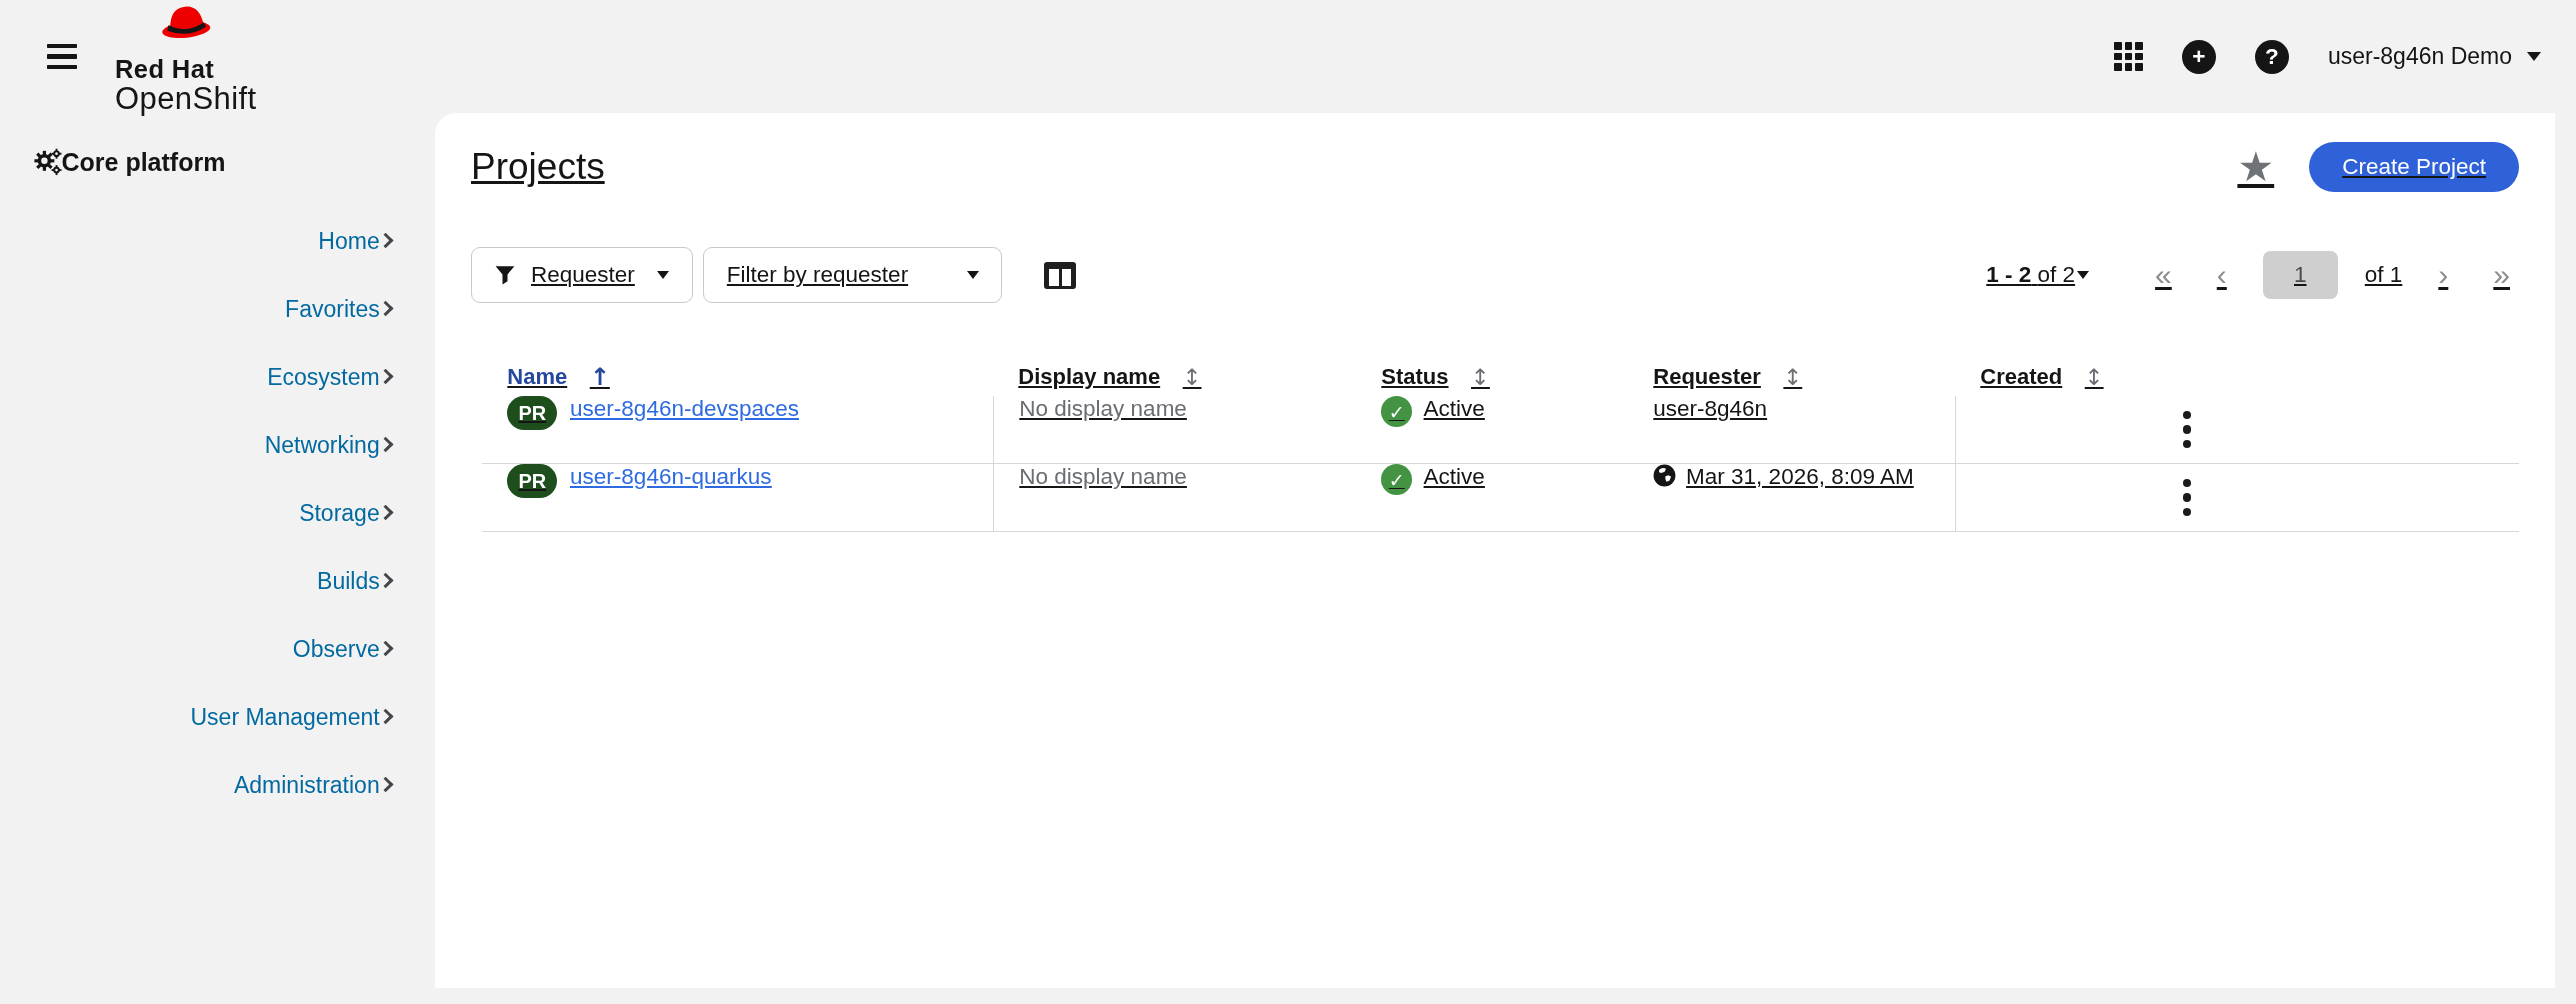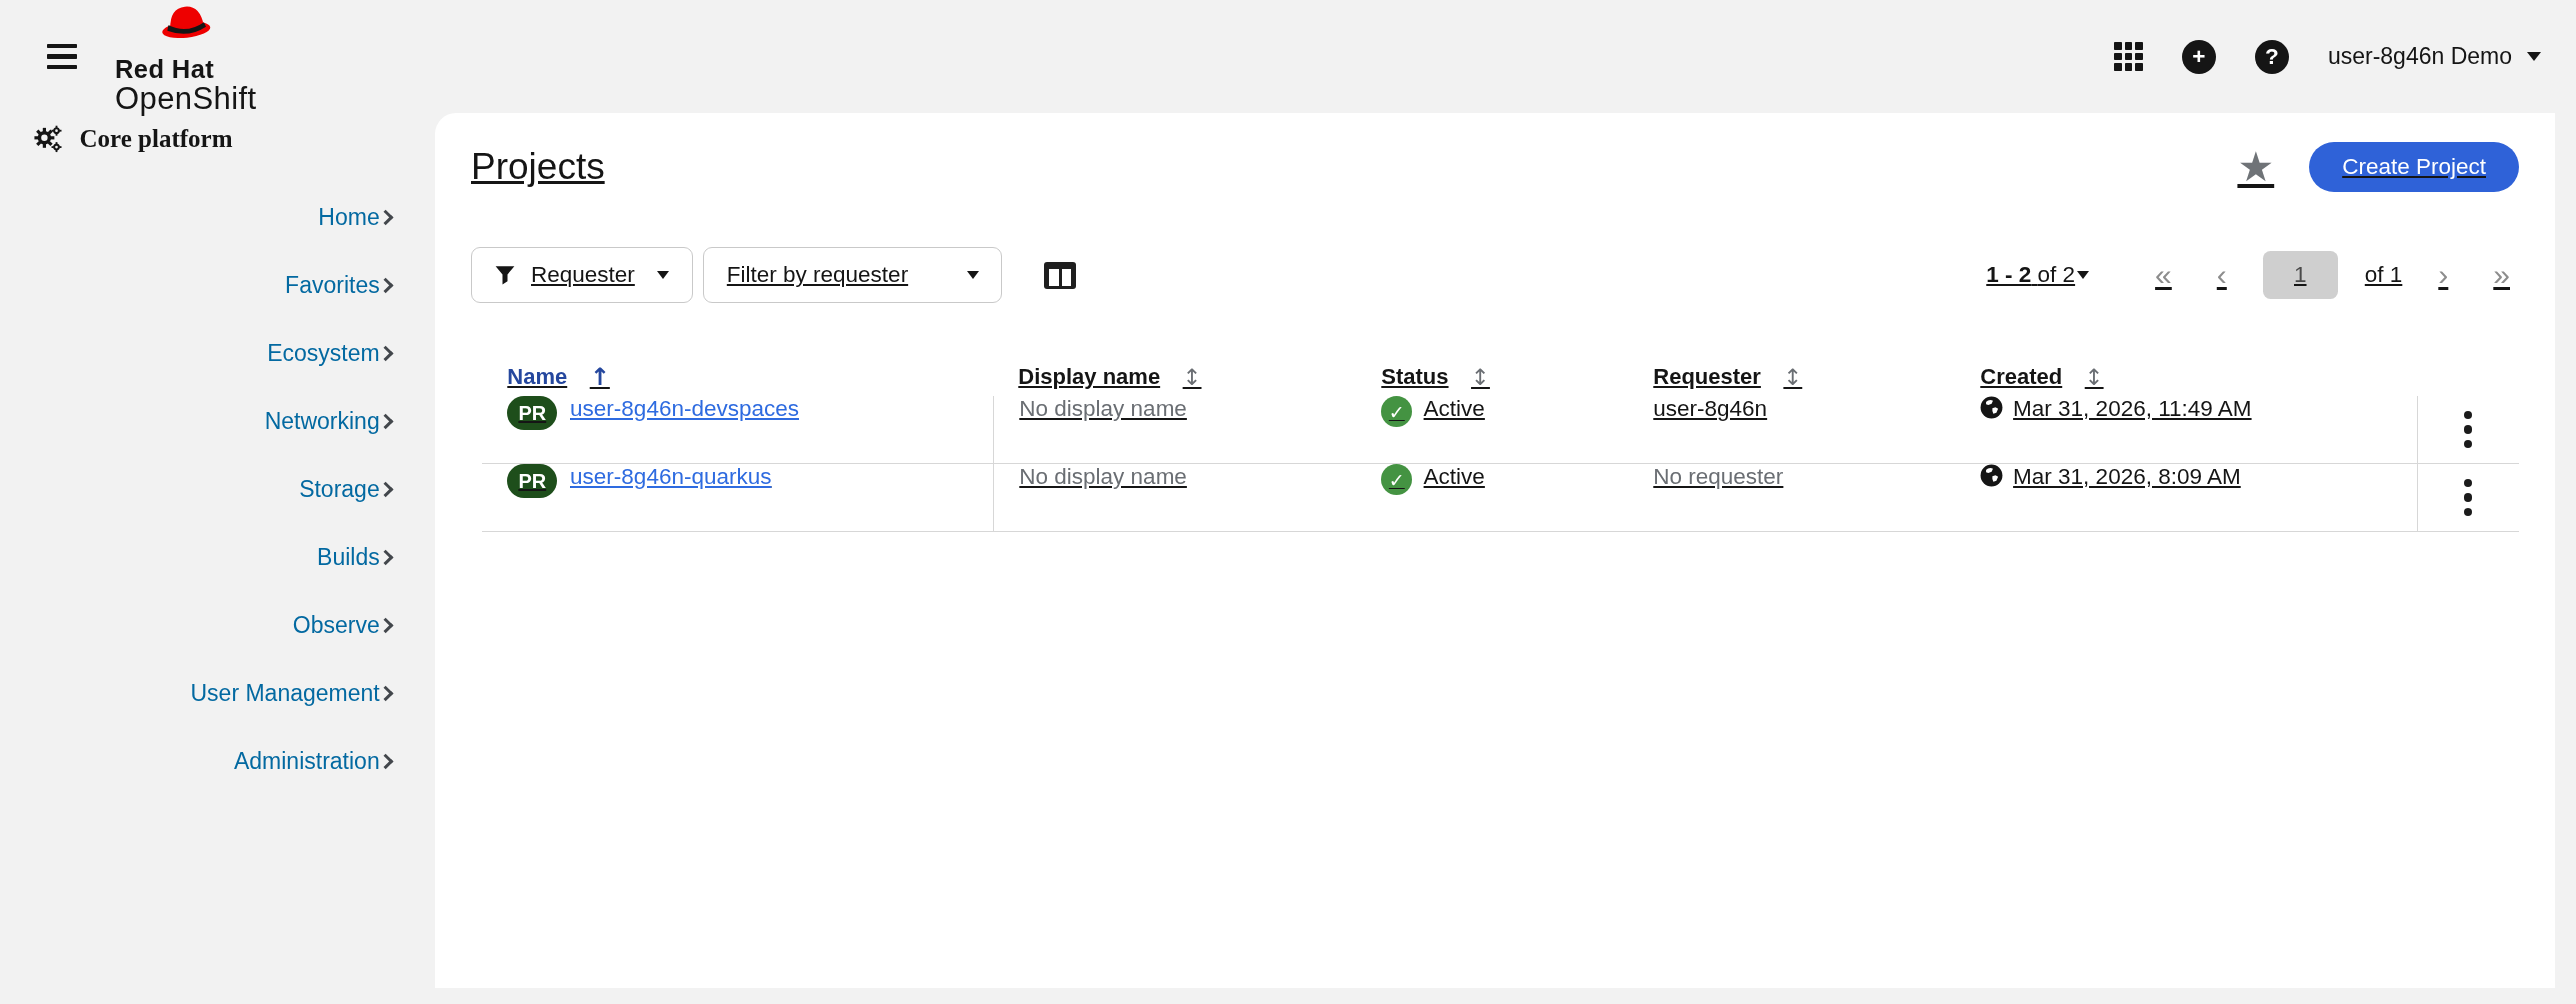--- a/index.html
+++ b/index.html
@@ -21,21 +21,21 @@
   .brand-text .l2 { font-size:31px; font-weight:400; line-height:31.5px; letter-spacing:0.4px; }
   .mast-right { position:absolute; right:35px; top:0; height:113px; display:flex; align-items:center; gap:39px; }
   .grid-icon { display:grid; grid-template-columns:repeat(3,7.5px); grid-template-rows:repeat(3,7.5px); gap:3px; cursor:pointer; }
   .grid-icon i { background:#151515; border-radius:0.8px; }
   .circ-icon { width:34px; height:34px; border-radius:50%; background:#151515; color:#fff; display:flex; align-items:center; justify-content:center; font-size:22.5px; font-weight:700; cursor:pointer; }
   .user-menu { display:flex; align-items:center; gap:15px; font-size:23px; cursor:pointer; }
   .caret { width:0; height:0; border-left:7.5px solid transparent; border-right:7.5px solid transparent; border-top:9px solid #151515; }
 
   
   .sidebar { position:absolute; top:113px; left:0; width:435px; bottom:0; }
-  .perspective { display:flex; align-items:center; gap:18px; margin:12px 0 0 33px; font-size:25px; font-weight:700;font-family:Liberation Serif, serif; }
+  .perspective { display:flex; align-items:center; gap:0; margin:35px 0 0 33px; font-size:25px; font-weight:700; }
   .nav { margin-top:30px; }
   .nav-item { height:68px; display:flex; align-items:center; justify-content:flex-end; padding:0 44px 0 57px; font-size:23px; color:#0369a1; cursor:pointer; }
   .chev { width:11.3px; height:11.3px; border:solid #43474c; border-width:3px 3px 0 0; transform:rotate(45deg); flex:none; }
 
   
   .card { position:absolute; left:435px; top:113px; width:2120px; bottom:16px; background:#fff; border-top-left-radius:21px; padding:0 36px;text-decoration:underline; }
   .page-header { display:flex; align-items:center; justify-content:space-between; padding-top:27px; height:81px; }
   .page-title { font-size:37px; font-weight:500; }
   .header-actions { display:flex; align-items:center; gap:35px; }
   .star { font-size:41px; color:#6f7377; line-height:1; cursor:pointer; }
@@ -286,48 +286,37 @@
       <div class="td">
         <span class="badge">PR</span>
         <a class="link">user-8g46n-devspaces</a>
       </div>
       <div class="td sep muted">No display name</div>
       <div class="td">
         <span class="status-ic">✓</span>
         <span>Active</span>
       </div>
       <div class="td">user-8g46n</div>
-      <div class="td">
-        <span class="globe">
-          <svg width="23" height="23" viewBox="0 0 16 16">
-            <circle cx="8" cy="8" r="7.6" fill="#151515"></circle>
-            <path d="M4.2 4.2c1.2-1.6 3.6-1.9 4.8-.9l-.9 2.1-2.3.9-1.6-.6z" fill="#fff"></path>
-            <path d="M8.6 8.6l2.2-.8 1.8 1.1-1.2 2.8-2.1.7-.7-2z" fill="#fff"></path>
-          </svg>
-        </span>
-        <span>Mar 31, 2026, 11:49 AM</span>
-      </div>
       <div class="td sep kebab">
           <i></i>
           <i></i>
           <i></i>
         </div>
     </div>
 
     <div class="tr">
       <div class="td">
         <span class="badge">PR</span>
         <a class="link">user-8g46n-quarkus</a>
       </div>
       <div class="td sep muted">No display name</div>
       <div class="td">
         <span class="status-ic">✓</span>
         <span>Active</span>
       </div>
-      <div class="td muted">No requester</div>
       <div class="td">
         <span class="globe">
           <svg width="23" height="23" viewBox="0 0 16 16">
             <circle cx="8" cy="8" r="7.6" fill="#151515"></circle>
             <path d="M4.2 4.2c1.2-1.6 3.6-1.9 4.8-.9l-.9 2.1-2.3.9-1.6-.6z" fill="#fff"></path>
             <path d="M8.6 8.6l2.2-.8 1.8 1.1-1.2 2.8-2.1.7-.7-2z" fill="#fff"></path>
           </svg>
         </span>
         <span>Mar 31, 2026, 8:09 AM</span>
       </div>

